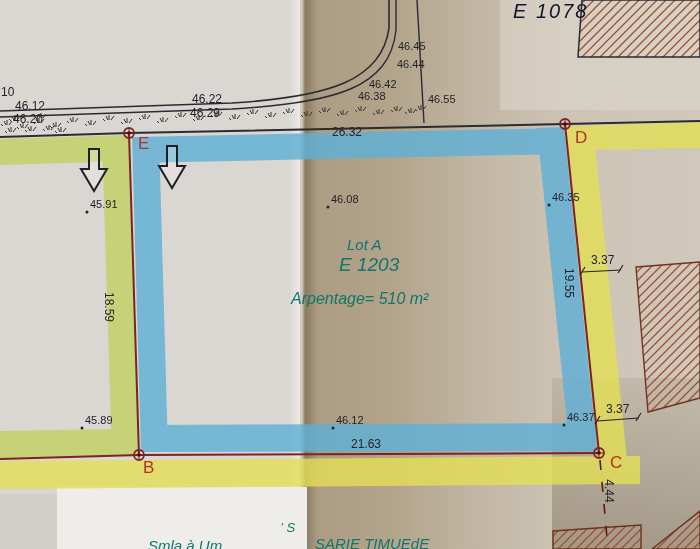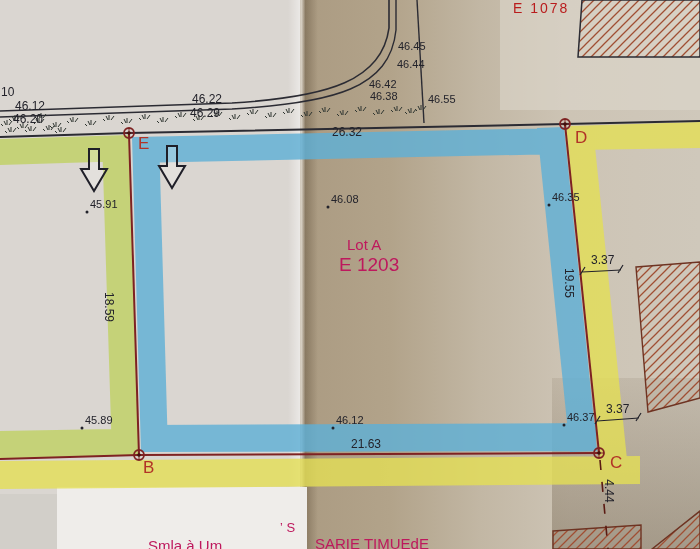--- a/index.html
+++ b/index.html
@@ -13,24 +13,24 @@
   #shade-bottomright{left:552px;top:378px;width:148px;height:171px;
     background:linear-gradient(180deg,rgba(108,92,70,0.12),rgba(96,80,58,0.38));}
   #fold-seam{left:288px;top:0;width:30px;height:549px;
     background:linear-gradient(90deg,rgba(255,255,255,0) 0%,rgba(255,255,255,0.5) 45%,rgba(98,82,60,0.45) 58%,rgba(98,82,60,0) 100%);}
   #paper-white-bottom{left:57px;top:487px;width:250px;height:62px;background:#efedea;}
   #paper-grey-corner{left:0;top:494px;width:57px;height:55px;background:#d2cfc9;}
   svg{position:absolute;left:0;top:0;}
   .m{color:#23232b;font-size:12px;white-space:nowrap;line-height:1;}
   .m11{color:#23232b;font-size:11px;white-space:nowrap;line-height:1;}
   .spot{color:#23232b;font-size:11px;white-space:nowrap;line-height:1;}
-  .red{color:#be185d;white-space:nowrap;line-height:1;}
+  .red{color:#0f766e;white-space:nowrap;line-height:1;font-style:italic;}
   .corner{font-size:17px;color:#b23327;white-space:nowrap;line-height:1;}
   .rot{transform:rotate(90deg);transform-origin:center;}
-  .neighbor{color:#b91c1c;font-size:14px;letter-spacing:2px;white-space:nowrap;line-height:1;}
+  .neighbor{color:#0f172a;font-size:20px;letter-spacing:2px;white-space:nowrap;line-height:1;font-style:italic;}
   .fragclip{font-size:15px;}
 </style>
 </head>
 <body>
 
 <div id="stage">
 
   <div id="shade-right" class="shade"></div>
   <div id="shade-topright" class="shade"></div>
   <div id="shade-bottomright" class="shade"></div>
@@ -135,21 +135,21 @@
   </svg>
 
   <div class="m" style="left:1px;top:86px">10</div>
   <div class="m" style="left:15px;top:100px">46.12</div>
   <div class="m" style="left:13px;top:113px">46.20</div>
   <div class="m" style="left:192px;top:93px">46.22</div>
   <div class="m" style="left:190px;top:107px">46.29</div>
   <div class="m11" style="left:398px;top:41px">46.45</div>
   <div class="m11" style="left:397px;top:59px">46.44</div>
   <div class="m11" style="left:369px;top:79px">46.42</div>
-  <div class="m11" style="left:370px;top:91px">46.38</div>
+  <div class="m11" style="left:358px;top:91px">46.38</div>
   <div class="m11" style="left:428px;top:94px">46.55</div>
 
   <div class="m" style="left:332px;top:126px">26.32</div>
   <div class="m" style="left:351px;top:438px">21.63</div>
   <div class="m rot" style="left:94px;top:301px">18.59</div>
   <div class="m rot" style="left:554px;top:277px">19.55</div>
   <div class="m" style="left:591px;top:254px">3.37</div>
   <div class="m" style="left:606px;top:403px">3.37</div>
   <div class="m rot" style="left:597px;top:485px">4.44</div>
 
@@ -161,18 +161,19 @@
   <div class="spot" style="left:567px;top:412px">46.37</div>
 
   <div class="corner" style="left:138px;top:135px">E</div>
   <div class="corner" style="left:575px;top:129px">D</div>
   <div class="corner" style="left:143px;top:459px">B</div>
   <div class="corner" style="left:610px;top:454px">C</div>
 
   <div class="neighbor" style="left:513px;top:1px">E 1078</div>
   <div class="red" style="left:347px;top:237px;font-size:15px">Lot A</div>
   <div class="red" style="left:339px;top:255px;font-size:19px">E 1203</div>
+  <div class="red" style="left:291px;top:291px;font-size:16px">Arpentage= 510 m²</div>
 
   <div class="red" style="left:280px;top:521px;font-size:13px">ʼ S</div>
   <div class="red fragclip" style="left:148px;top:538px">Smla à Um</div>
   <div class="red fragclip" style="left:315px;top:536px">SARIE TIMUEdE</div>
 
 </div>
 
 </body></html>

